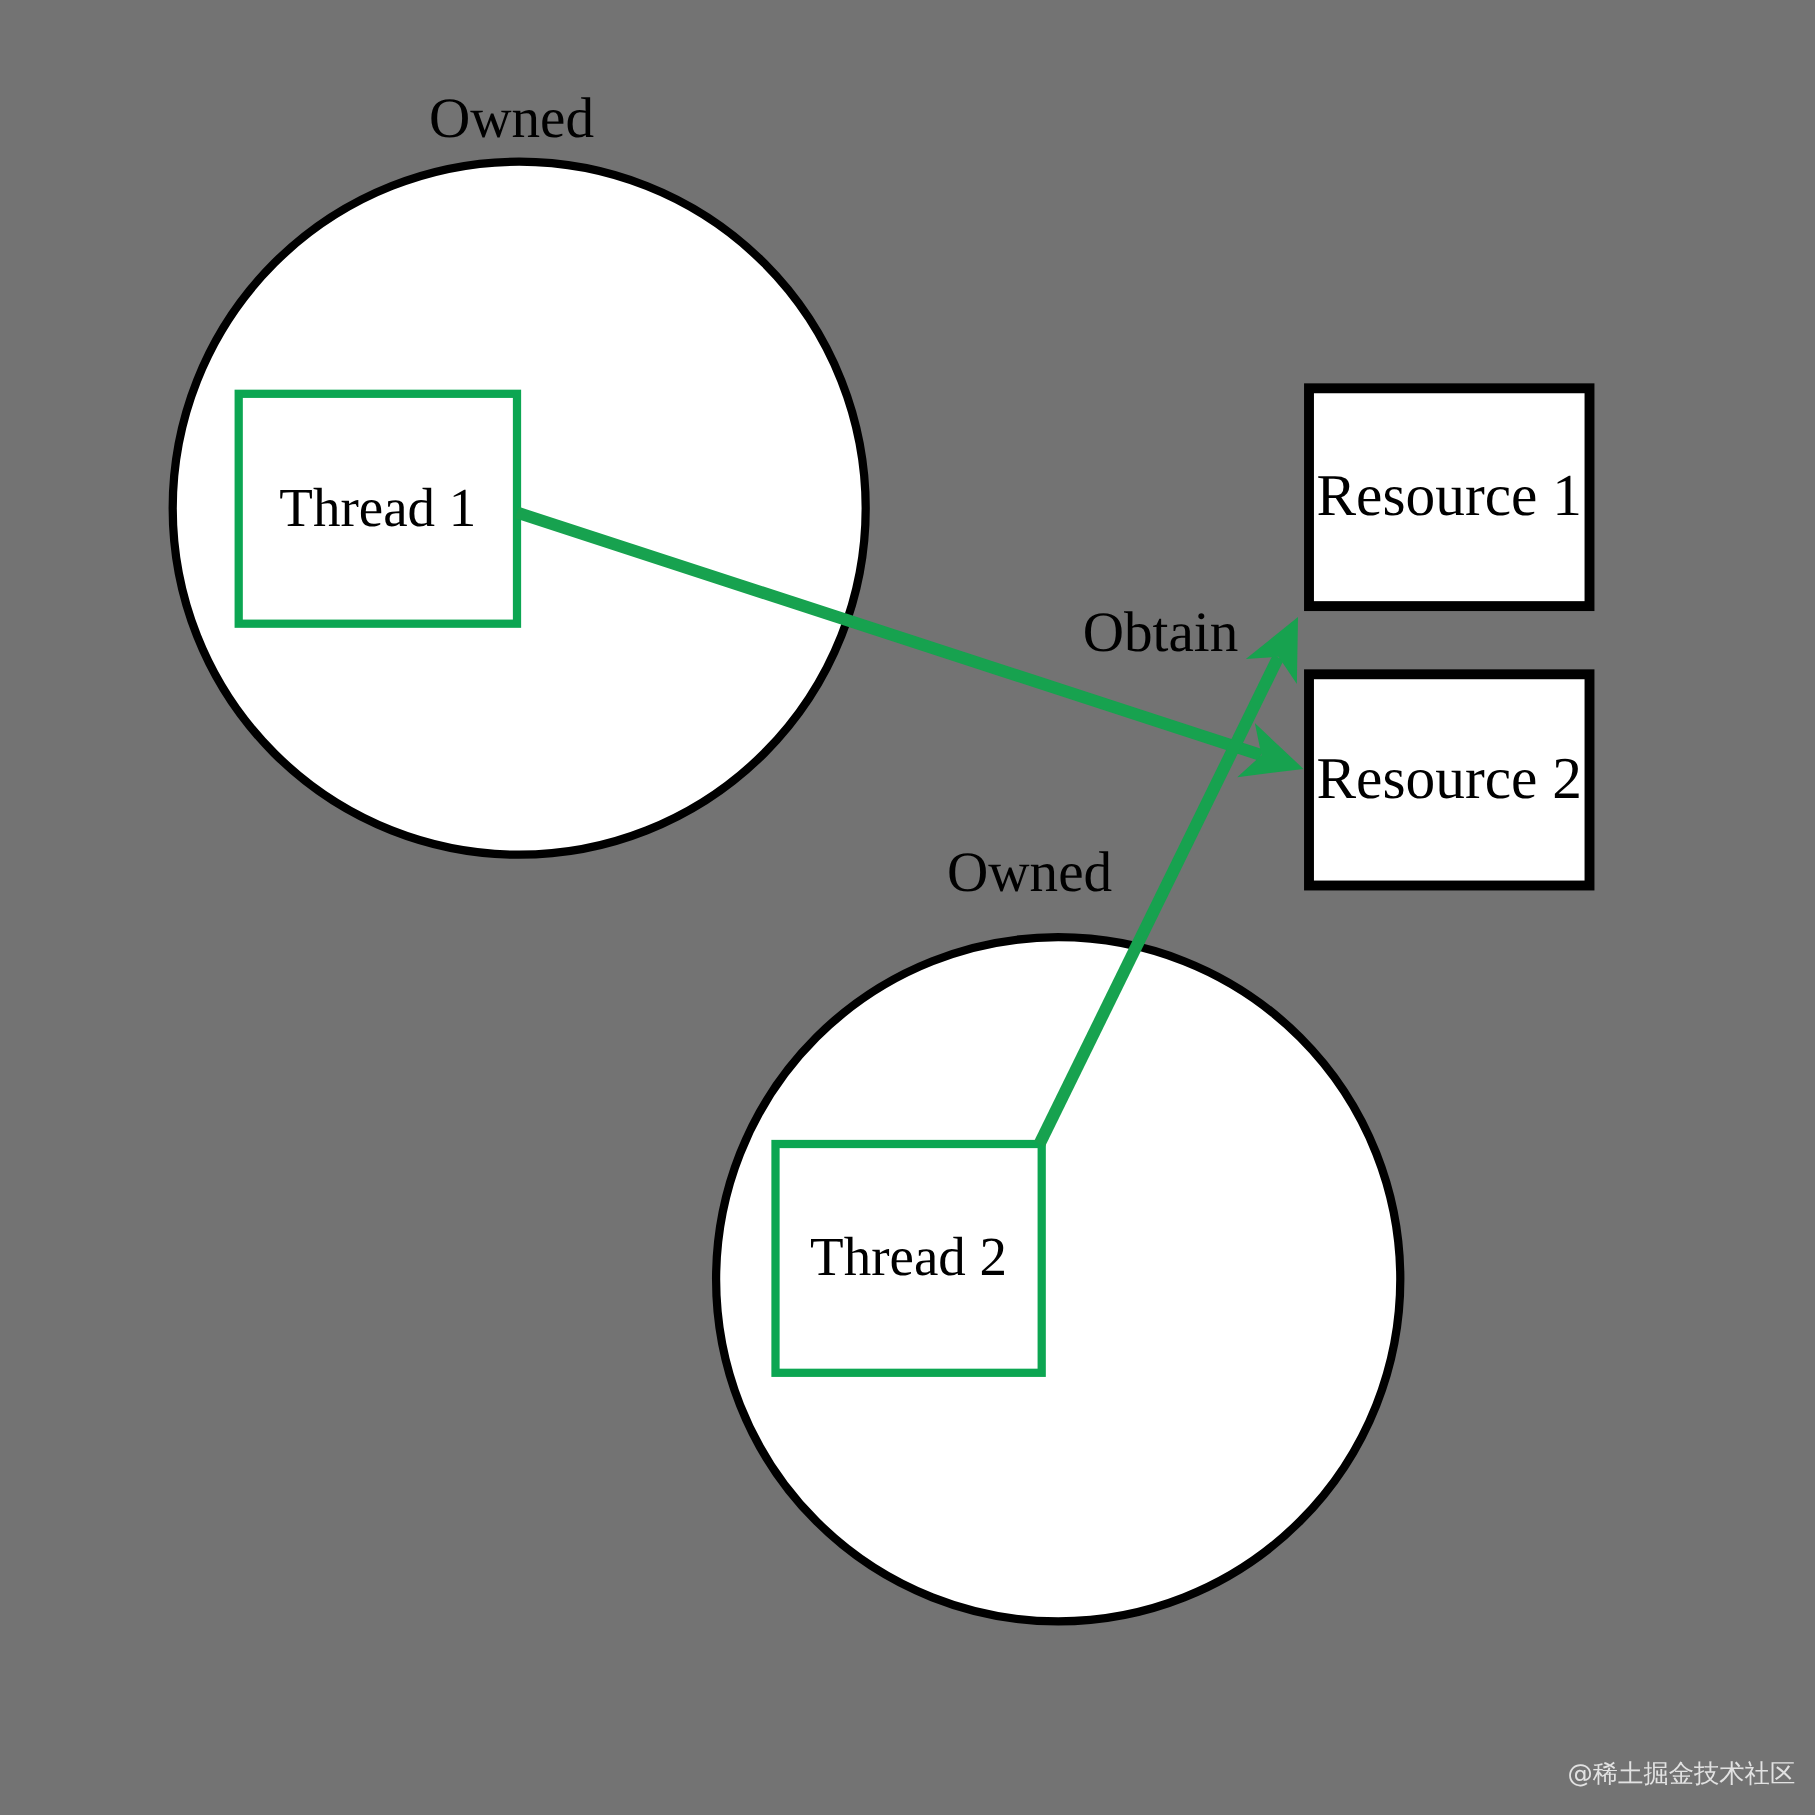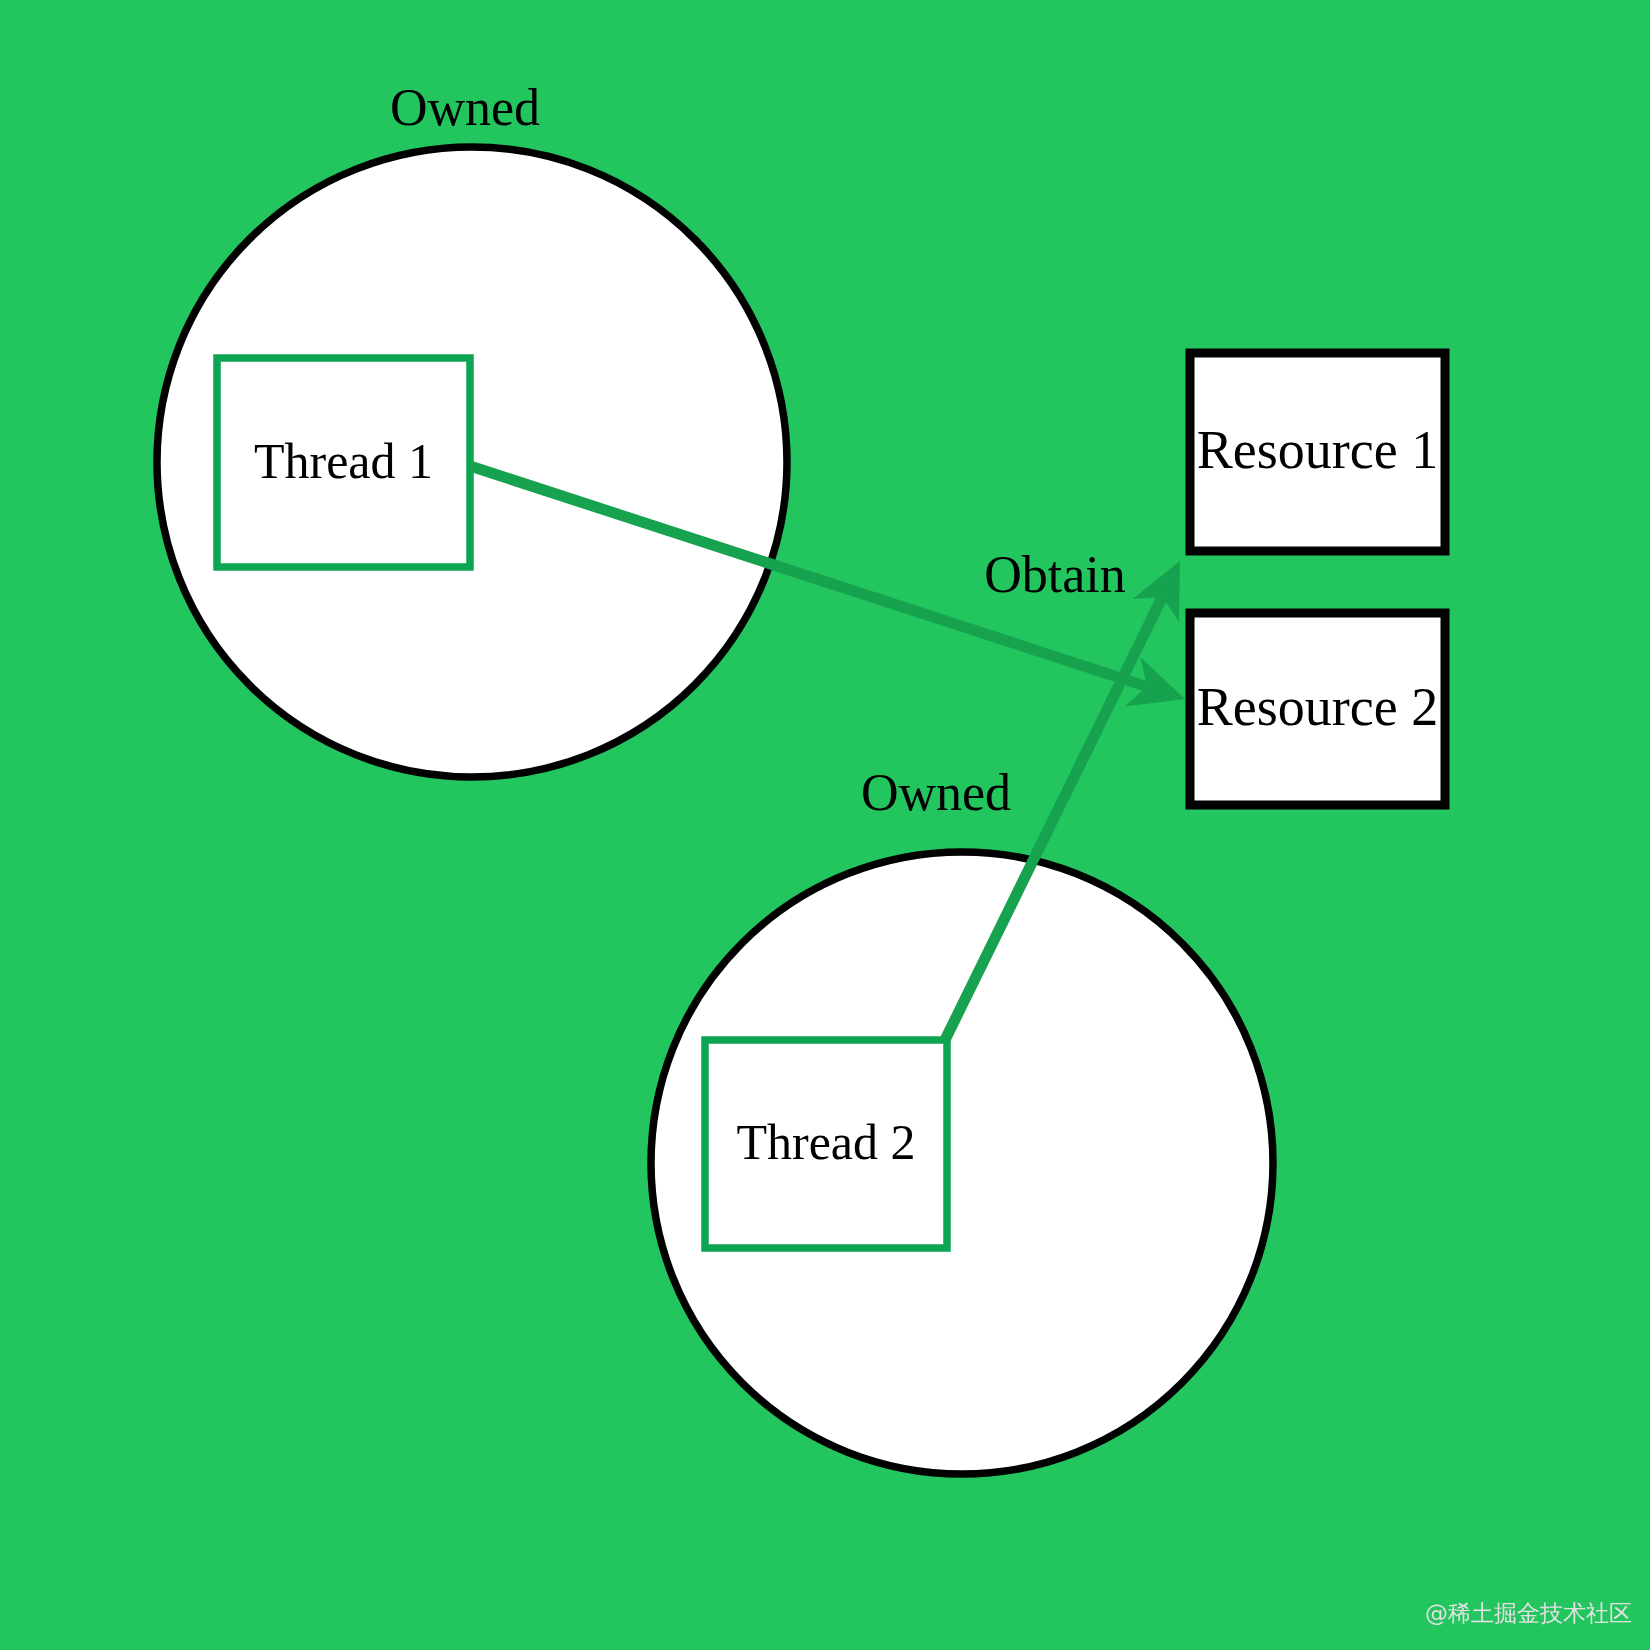--- a/index.html
+++ b/index.html
@@ -41,21 +41,21 @@
     font-size: 23px;
     fill: #e2e2e2;
     text-anchor: end;
     dominant-baseline: middle;
     font-family: "DejaVu Sans", "Liberation Sans", sans-serif;
   }
 </style>
 </head>
 <body style="background: rgb(255, 255, 255);">
 
-<div id="canvas" style="background: #22c55e;">
+<div id="canvas" style="background: #737373;">
   <svg id="diagram-svg" viewBox="0 0 1650 1650" xmlns="http://www.w3.org/2000/svg">
 
     <defs>
       <marker id="arrowhead-green" markerWidth="5.2" markerHeight="5.2" refX="1.3" refY="2.6" orient="auto" markerUnits="strokeWidth">
         <path d="M0,0.25 L5.0,2.6 L0,4.95 L1.35,2.6 Z" fill="#17A24F"></path>
       </marker>
     </defs>
 
     <g>
       <text class="dg-label owned-label" id="owned-label-1" x="465" y="113">Owned</text>

